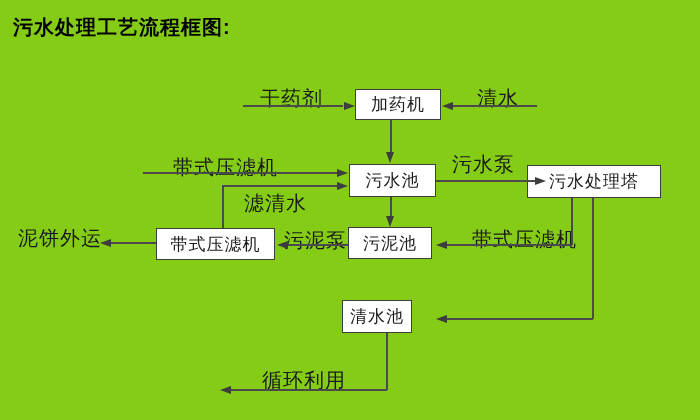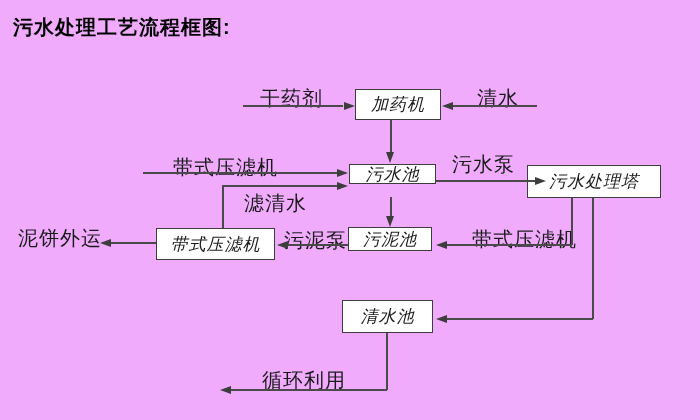--- a/index.html
+++ b/index.html
@@ -1,51 +1,51 @@
 <!DOCTYPE html>
 <html><head>
 <meta charset="utf-8">
 <style>
   html,body{margin:0;padding:0;background:#ffffff;}
   .canvas{
-    position:relative;width:700px;height:420px;background:#f0abfc;overflow:hidden;
+    position:relative;width:700px;height:420px;background:#84cc16;overflow:hidden;
     font-family:"Liberation Sans","DejaVu Sans",sans-serif;color:#1a1a1a;
   }
   .title{
     position:absolute;left:13px;top:14px;margin:0;
     font-size:20px;font-weight:bold;letter-spacing:1px;color:#000;
   }
   .box{
     position:absolute;border:1.5px solid #3d3d3d;background:#fff;
     display:flex;align-items:center;justify-content:center;
-    font-size:17px;color:#1a1a1a;letter-spacing:1px;box-sizing:border-box;font-style:italic;
+    font-size:17px;color:#1a1a1a;letter-spacing:1px;box-sizing:border-box;
   }
   .elabel{
     position:absolute;font-size:20px;color:#1a1a1a;letter-spacing:1px;white-space:nowrap;
   }
   .hl{position:absolute;height:1.5px;background:#4a4a4a;}
   .vl{position:absolute;width:1.5px;background:#4a4a4a;}
   .ar{position:absolute;width:0;height:0;border-style:solid;}
   .ar.r{border-width:4.5px 0 4.5px 11px;border-color:transparent transparent transparent #3d3d3d;}
   .ar.l{border-width:4.5px 11px 4.5px 0;border-color:transparent #3d3d3d transparent transparent;}
   .ar.d{border-width:11px 4.5px 0 4.5px;border-color:#3d3d3d transparent transparent transparent;}
 </style>
 </head>
 <body>
 
 <div class="canvas">
 
   <h1 class="title">污水处理工艺流程框图:</h1>
 
   <div class="box" style="left:355px;top:89px;width:86px;height:31px">加药机</div>
-  <div class="box" style="left:349px;top:164px;width:87px;height:20px">污水池</div>
+  <div class="box" style="left:349px;top:164px;width:87px;height:33px">污水池</div>
   <div class="box" style="left:527px;top:165px;width:134px;height:33px">污水处理塔</div>
   <div class="box" style="left:156px;top:228px;width:119px;height:32px">带式压滤机</div>
-  <div class="box" style="left:348px;top:227px;width:84px;height:24px">污泥池</div>
-  <div class="box" style="left:342px;top:300px;width:91px;height:33px">清水池</div>
+  <div class="box" style="left:348px;top:227px;width:84px;height:32px">污泥池</div>
+  <div class="box" style="left:342px;top:300px;width:70px;height:33px">清水池</div>
 
   <span class="elabel" style="left:260px;top:85px">干药剂</span>
   <span class="elabel" style="left:477px;top:85px">清水</span>
   <span class="elabel" style="left:173px;top:154px">带式压滤机</span>
   <span class="elabel" style="left:244px;top:190px">滤清水</span>
   <span class="elabel" style="left:452px;top:151px">污水泵</span>
   <span class="elabel" style="left:472px;top:226px">带式压滤机</span>
   <span class="elabel" style="left:284px;top:227px">污泥泵</span>
   <span class="elabel" style="left:262px;top:367px">循环利用</span>
   <span class="elabel" style="left:18px;top:225px">泥饼外运</span>

